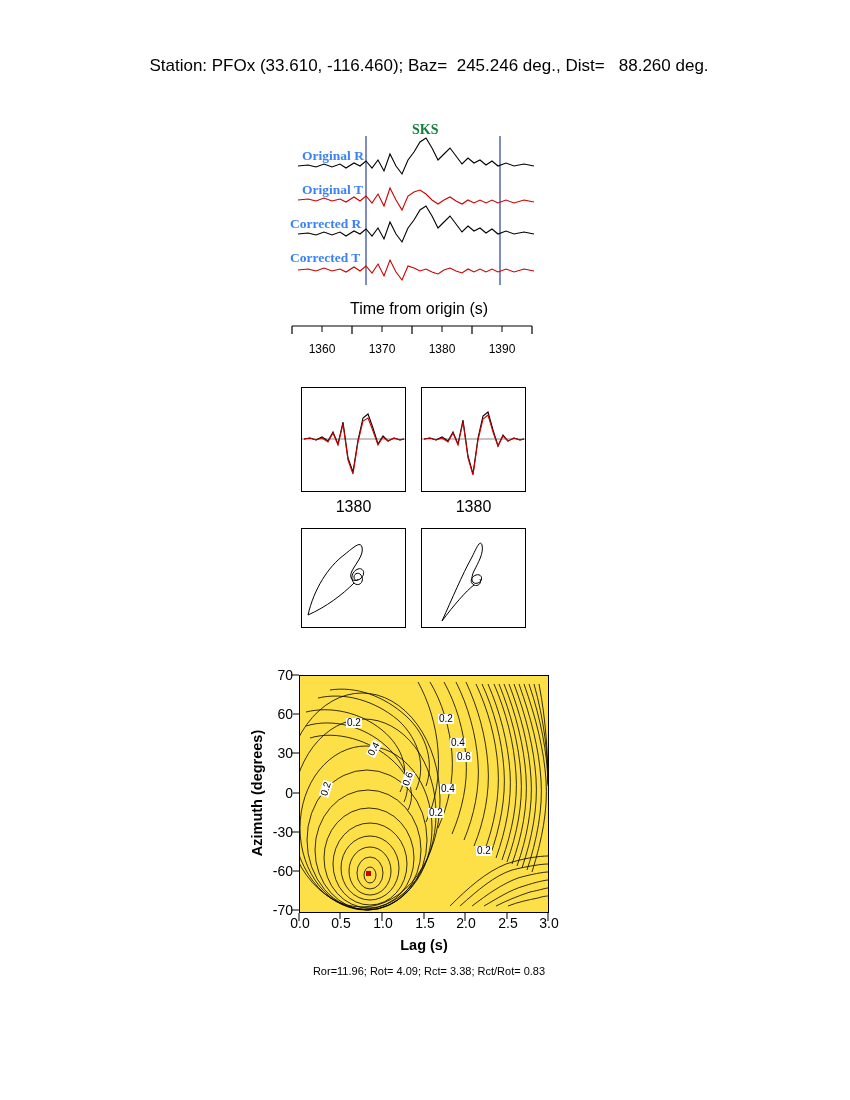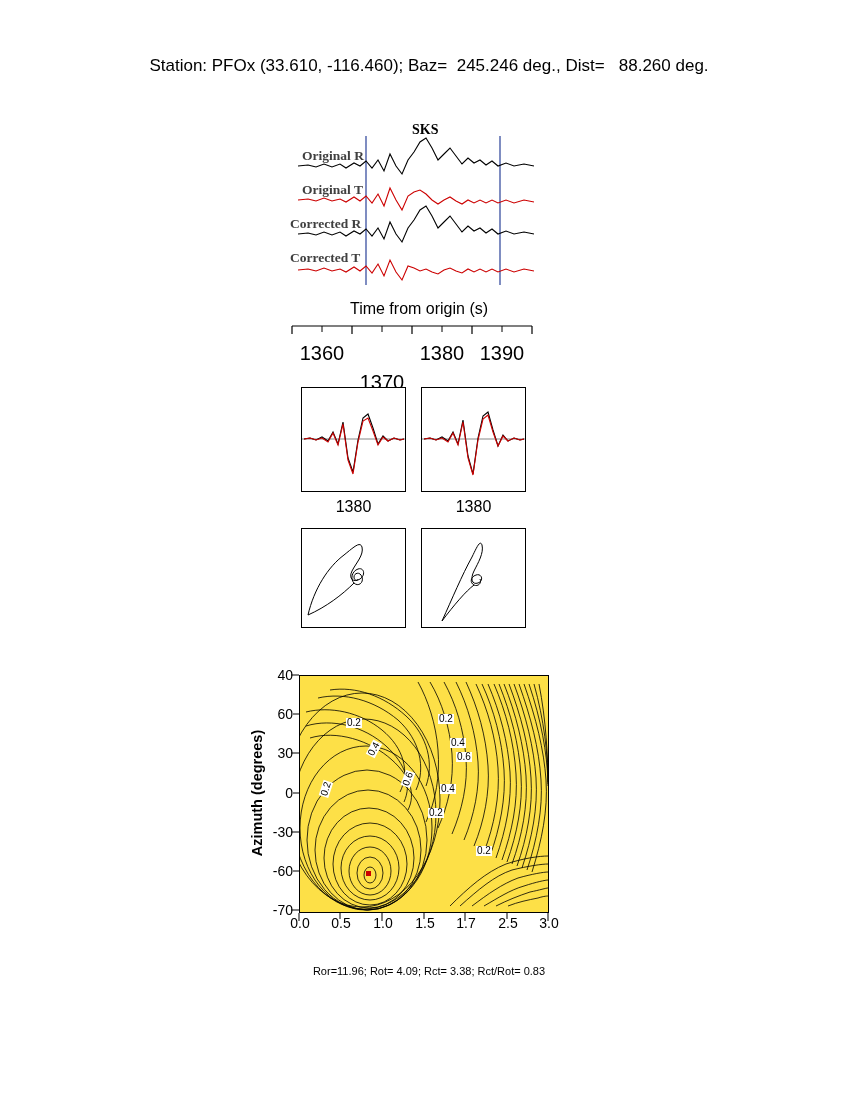--- a/index.html
+++ b/index.html
@@ -49,49 +49,49 @@
     top: 130px;
     width: 260px;
     height: 190px;
   }
   #wave-panel svg { display: block; }
   .wf-label {
     position: absolute;
     font-family: "Liberation Serif", serif;
     font-weight: bold;
     font-size: 13.5px;
-    color: #404040;
+    color: #3b82f6;
     white-space: nowrap;
   }
   .sks-label {
     position: absolute;
     font-family: "Liberation Serif", serif;
     font-weight: bold;
     font-size: 14px;
-    color: #000000;
+    color: #15803d;
   }
   
   #time-axis {
     position: absolute;
     left: 280px;
     top: 300px;
     width: 270px;
     height: 60px;
   }
   .axis-title {
     position: absolute;
     left: 0; top: 0;
     width: 270px;
     text-align: center;
     font-size: 16px;
     font-family: "Liberation Sans", sans-serif;
   }
   .tick-label {
     position: absolute;
-    font-size: 20px;
+    font-size: 12px;
     font-family: "Liberation Sans", sans-serif;
     text-align: center;
     white-space: nowrap;
   }
   
   .small-box {
     position: absolute;
     border: 1px solid #000;
     background: #fff;
     box-sizing: border-box;
@@ -230,21 +230,21 @@
       <line x1="38" y1="8" x2="38" y2="14" stroke="#000" stroke-width="1"></line>
       <line x1="68" y1="8" x2="68" y2="16" stroke="#000" stroke-width="1.2"></line>
       <line x1="98" y1="8" x2="98" y2="14" stroke="#000" stroke-width="1"></line>
       <line x1="128" y1="8" x2="128" y2="16" stroke="#000" stroke-width="1.2"></line>
       <line x1="158" y1="8" x2="158" y2="14" stroke="#000" stroke-width="1"></line>
       <line x1="188" y1="8" x2="188" y2="16" stroke="#000" stroke-width="1.2"></line>
       <line x1="218" y1="8" x2="218" y2="14" stroke="#000" stroke-width="1"></line>
       <line x1="248" y1="8" x2="248" y2="16" stroke="#000" stroke-width="1.2"></line>
     </svg>
     <span class="tick-label" style="left:38px; top:42px; width:60px; margin-left:-30px;">1360</span>
-    <span class="tick-label" style="left:98px; top:42px; width:60px; margin-left:-30px;margin-top:29px;">1370</span>
+    <span class="tick-label" style="left:98px; top:42px; width:60px; margin-left:-30px;">1370</span>
     <span class="tick-label" style="left:158px; top:42px; width:60px; margin-left:-30px;">1380</span>
     <span class="tick-label" style="left:218px; top:42px; width:60px; margin-left:-30px;text-align:center;">1390</span>
   </div>
 
   <div class="small-box" style="left:297px; top:387px; width:105px; height:105px;">
     <svg width="103" height="103" viewBox="0 0 103 103">
       <line x1="0" y1="51" x2="103" y2="51" stroke="#555" stroke-width="0.7"></line>
       <polyline fill="none" stroke="#000000" stroke-width="1.1" points="2,51 8,50 14,52 20,49 26,53 31,44 36,56 41,34 46,70 51,84 56,52 61,30 66,26 71,40 76,56 81,48 86,53 92,50 98,52 102,51"></polyline>
       <polyline fill="none" stroke="#cc0000" stroke-width="1.1" points="2,51 8,50 14,52 20,50 26,54 31,45 36,57 41,36 46,72 51,86 56,54 61,33 66,30 71,43 76,57 81,49 86,53 92,50 98,52 102,51"></polyline>
     </svg>
@@ -335,21 +335,21 @@
       <span class="clabel" style="left:66px; top:68px; transform:rotate(-62deg);">0.4</span>
       <span class="clabel" style="left:150px; top:62px;">0.4</span>
       <span class="clabel" style="left:156px; top:76px;">0.6</span>
       <span class="clabel" style="left:100px; top:98px; transform:rotate(-70deg);">0.6</span>
       <span class="clabel" style="left:18px; top:108px; transform:rotate(-72deg);">0.2</span>
       <span class="clabel" style="left:140px; top:108px;">0.4</span>
       <span class="clabel" style="left:128px; top:132px;">0.2</span>
       <span class="clabel" style="left:176px; top:170px;">0.2</span>
     </div>
 
-    <span class="ylab" style="top:-8px;">40</span>
+    <span class="ylab" style="top:-8px;">70</span>
     <span class="ylab" style="top:31px;">60</span>
     <span class="ylab" style="top:70px;">30</span>
     <span class="ylab" style="top:110px;">0</span>
     <span class="ylab" style="top:149px;">-30</span>
     <span class="ylab" style="top:188px;">-60</span>
     <span class="ylab" style="top:227px;">-70</span>
 
     <svg width="8" height="240" viewBox="0 0 8 240" style="position:absolute;left:-8px;top:-1px;">
       <line x1="0" y1="1" x2="8" y2="1" stroke="#000" stroke-width="1"></line>
       <line x1="2" y1="40" x2="8" y2="40" stroke="#000" stroke-width="1"></line>
@@ -367,21 +367,22 @@
       <line x1="126" y1="0" x2="126" y2="6" stroke="#000" stroke-width="1"></line>
       <line x1="167" y1="0" x2="167" y2="8" stroke="#000" stroke-width="1"></line>
       <line x1="209" y1="0" x2="209" y2="6" stroke="#000" stroke-width="1"></line>
       <line x1="250" y1="0" x2="250" y2="8" stroke="#000" stroke-width="1"></line>
     </svg>
 
     <span class="xlab" style="left:1px;">0.0</span>
     <span class="xlab" style="left:42px;">0.5</span>
     <span class="xlab" style="left:84px;">1.0</span>
     <span class="xlab" style="left:126px;">1.5</span>
-    <span class="xlab" style="left:167px;">1.7</span>
+    <span class="xlab" style="left:167px;">2.0</span>
     <span class="xlab" style="left:209px;">2.5</span>
     <span class="xlab" style="left:250px;">3.0</span>
 
+    <div id="xaxis-title">Lag (s)</div>
   </div>
 
   <div id="footer">Ror=11.96; Rot= 4.09; Rct= 3.38; Rct/Rot= 0.83</div>
 
 </div>
 
 </body></html>

